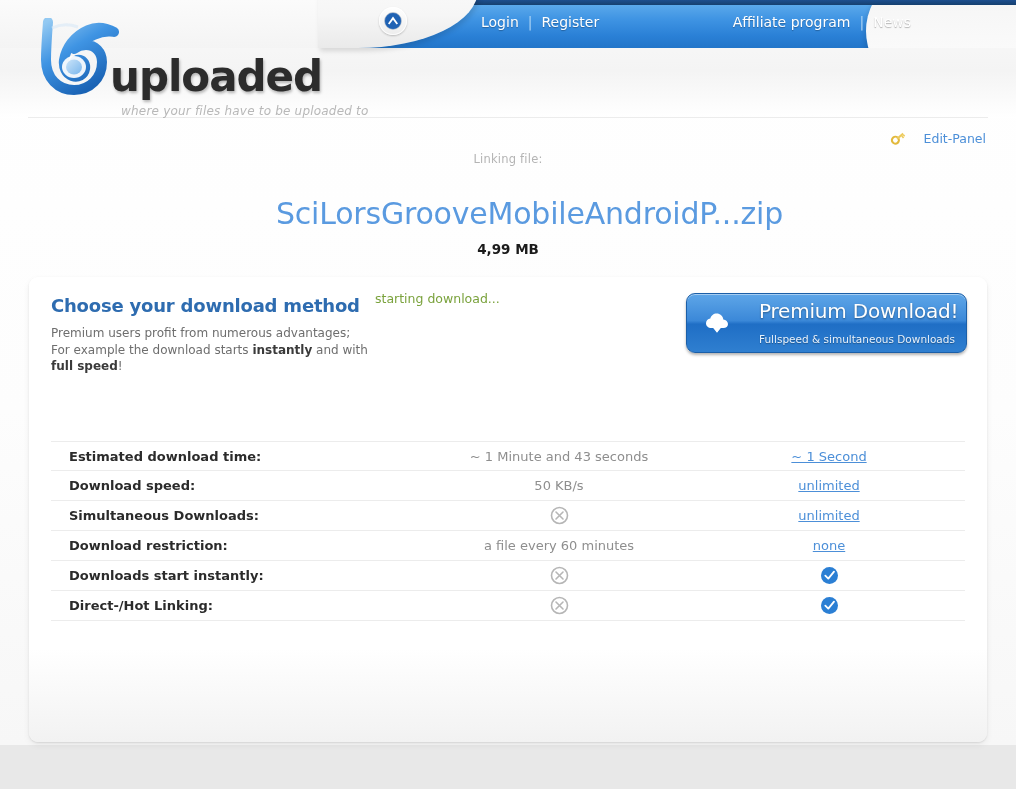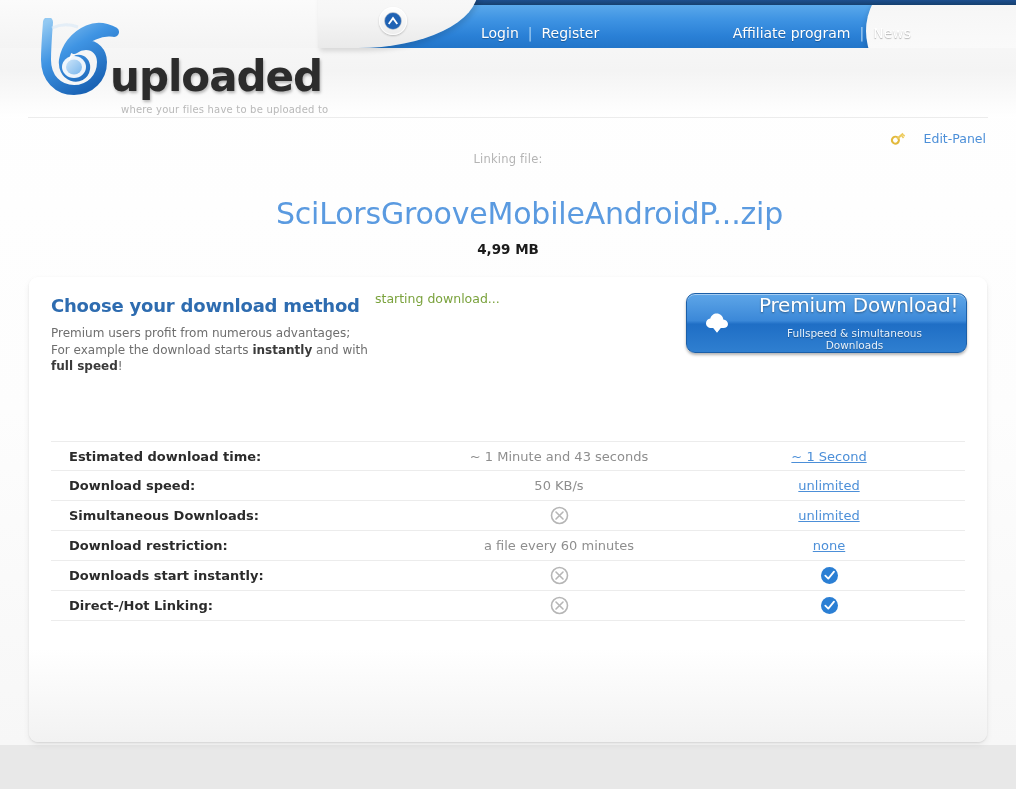--- a/index.html
+++ b/index.html
@@ -93,21 +93,21 @@
     background: linear-gradient(180deg, #ffffff 0%, #ededed 100%);
     box-shadow: 0 1px 2px rgba(0,0,0,0.22), inset 0 0 0 1px rgba(255,255,255,0.8);
     z-index: 6;
     display: flex; align-items: center; justify-content: center;
     cursor: pointer;
   }
   .arrow-btn svg { display: block; }
 
   .nav-links {
     position: absolute;
-    top: 25px;
+    top: 14px;
     z-index: 5;
     font-size: 14px;
     color: #ffffff;
     white-space: nowrap;
   }
   .nav-links.left { left: 481px; }
   .nav-links.right { right: 105px; }
   .nav-links a {
     color: #ffffff;
     text-decoration: none;
@@ -140,21 +140,22 @@
     font-size: 42px;
     font-weight: bold;
     letter-spacing: -1px;
     color: #2c2c2c;
     text-shadow: 1px 2px 3px rgba(0,0,0,0.28);
     line-height: 1;
   }
   .logo-tagline {
     position: absolute;
     left: 107px; top: 86px;
-    font-size: 10px;
+    font-size: 12px;
+    font-style: italic;
     color: #b8b8b8;
     letter-spacing: 0.2px;
     white-space: nowrap;
   }
 
   
   .header-rule {
     position: absolute;
     left: 28px; top: 117px;
     width: 960px; height: 1px;
@@ -257,22 +258,22 @@
     color: #ffffff;
     text-shadow: 0 1px 2px rgba(0,0,0,0.38);
     letter-spacing: -0.2px;
     line-height: 1.05;
   }
   .premium-sub {
     margin-top: 11px;
     font-size: 10.5px;
     color: #e6f1fc;
     text-shadow: 0 1px 1px rgba(0,0,0,0.32);
-    text-align: center;
-    padding-right: 16px;
+    text-align: left;
+    padding-right: 4px;
   }
 
   
   .table {
     position: absolute;
     left: 22px; top: 164px;
     width: 914px;
   }
   .trow {
     display: flex;

